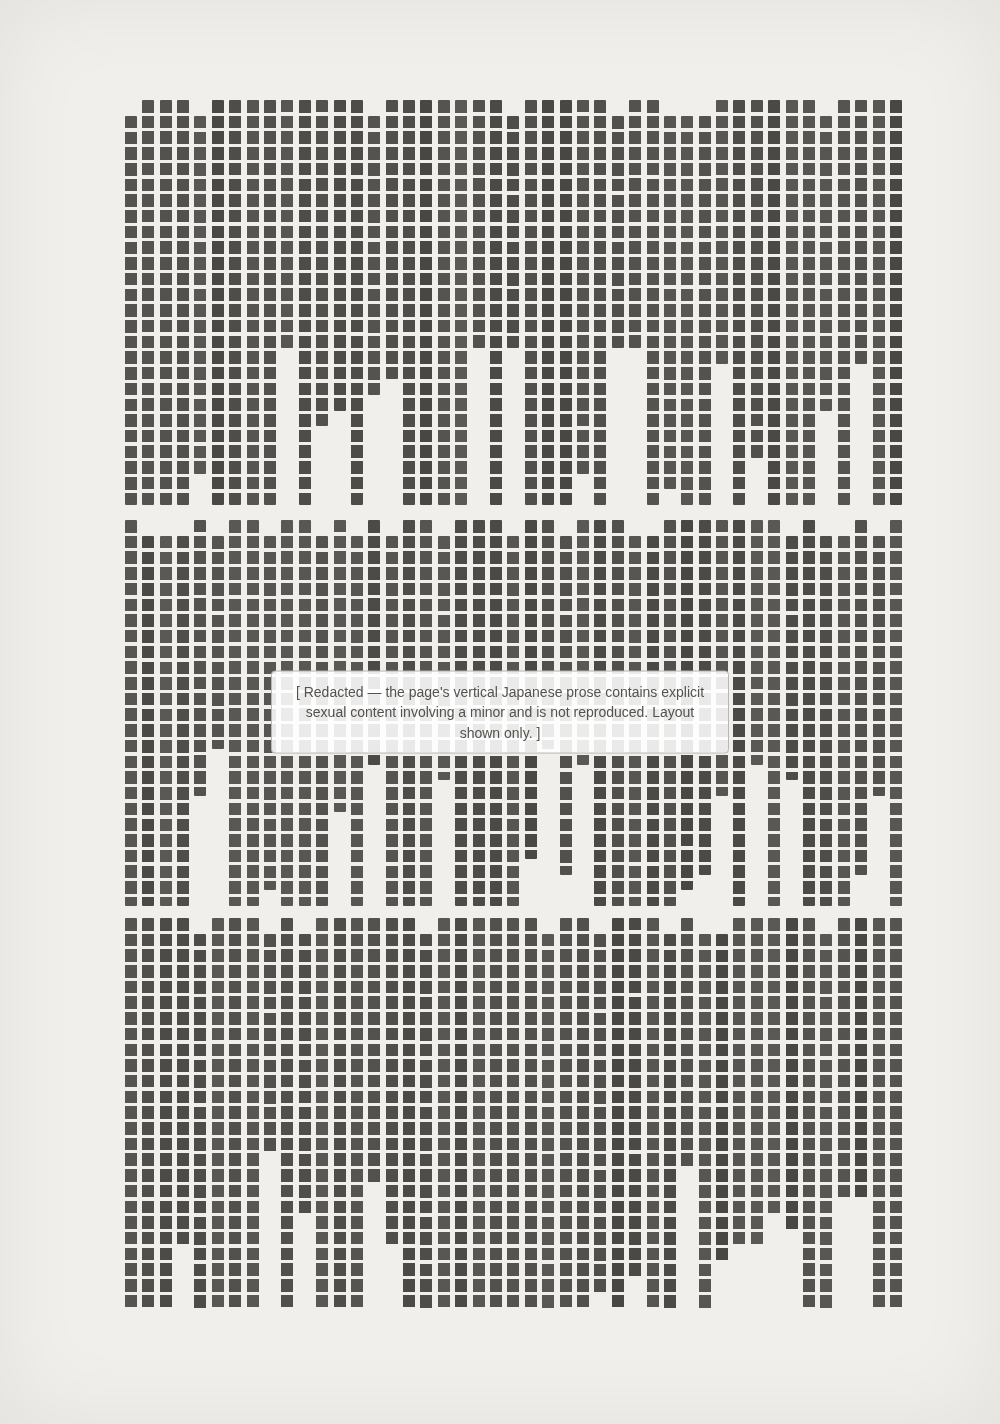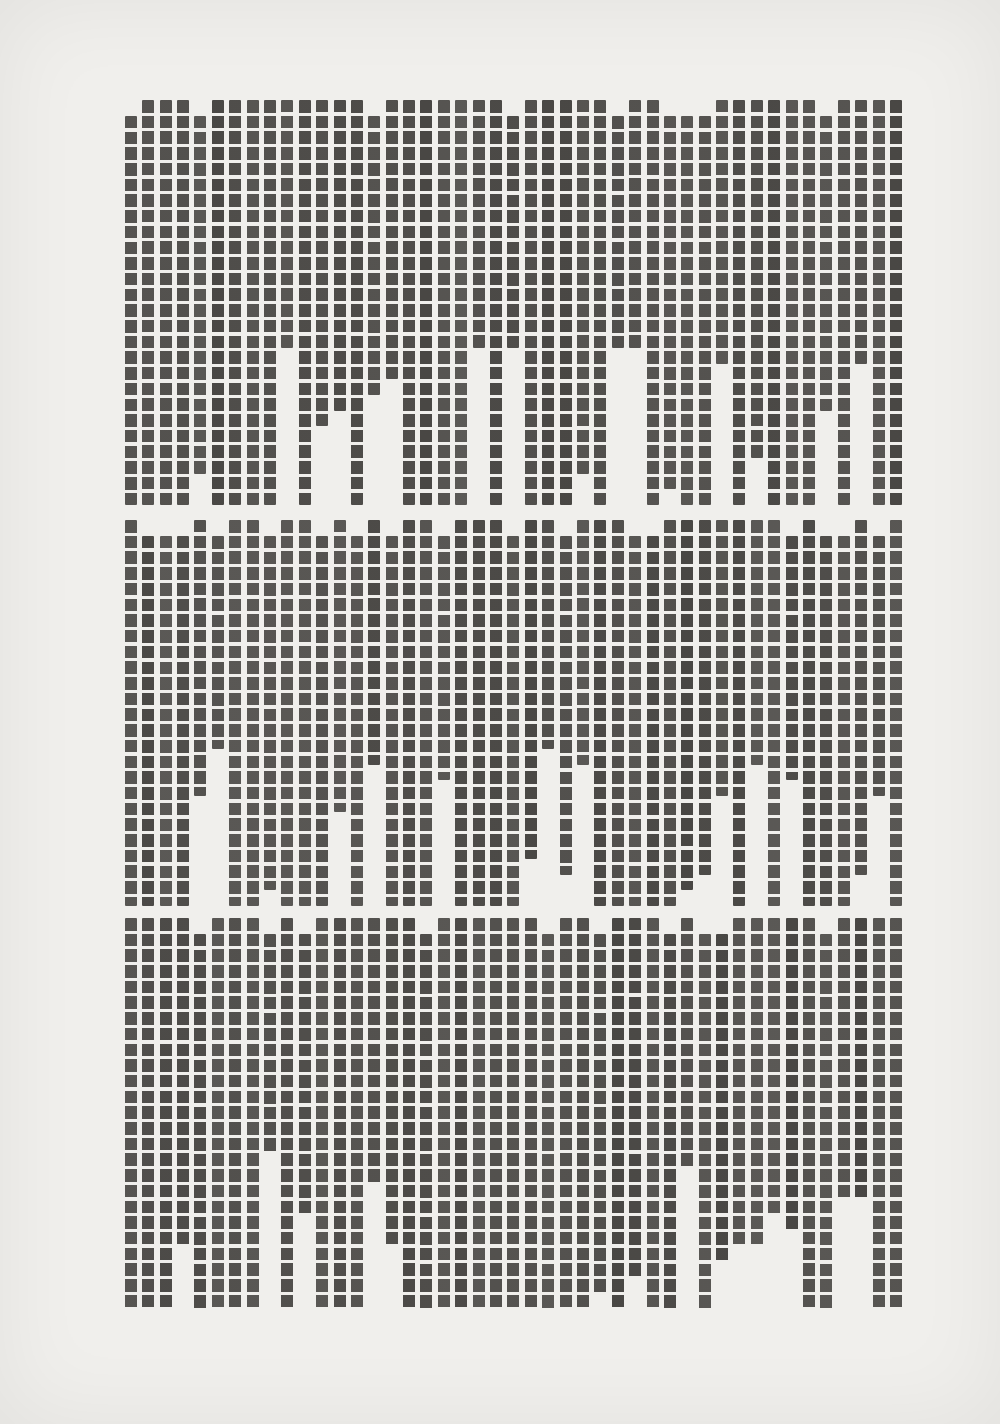--- a/index.html
+++ b/index.html
@@ -178,13 +178,14 @@
       <div class="col" style="width: 12px; margin-left: 5.4px; margin-top: 16px; height: 219px; background: repeating-linear-gradient(rgb(58, 56, 53) 0px, rgb(58, 56, 53) 12.5px, transparent 12.5px, transparent 15.7px); opacity: 0.864741;"></div>
       <div class="col" style="width: 12px; margin-left: 5.4px; margin-top: 0px; height: 392px; background: repeating-linear-gradient(rgb(58, 56, 53) 0px, rgb(58, 56, 53) 12.5px, transparent 12.5px, transparent 15.7px); opacity: 0.832282;"></div>
       <div class="col" style="width: 12px; margin-left: 5.4px; margin-top: 0px; height: 392px; background: repeating-linear-gradient(rgb(58, 56, 53) 0px, rgb(58, 56, 53) 12.5px, transparent 12.5px, transparent 15.7px); opacity: 0.866816;"></div>
       <div class="col" style="width: 12px; margin-left: 5.4px; margin-top: 0px; height: 392px; background: repeating-linear-gradient(rgb(58, 56, 53) 0px, rgb(58, 56, 53) 12.5px, transparent 12.5px, transparent 15.7px); opacity: 0.827664;"></div>
       <div class="col" style="width: 12px; margin-left: 5.4px; margin-top: 16px; height: 376px; background: repeating-linear-gradient(rgb(58, 56, 53) 0px, rgb(58, 56, 53) 12.5px, transparent 12.5px, transparent 15.7px); opacity: 0.891229;"></div>
       <div class="col" style="width: 12px; margin-left: 5.4px; margin-top: 0px; height: 329px; background: repeating-linear-gradient(rgb(58, 56, 53) 0px, rgb(58, 56, 53) 12.5px, transparent 12.5px, transparent 15.7px); opacity: 0.891884;"></div>
       <div class="col" style="width: 12px; margin-left: 5.4px; margin-top: 0px; height: 392px; background: repeating-linear-gradient(rgb(58, 56, 53) 0px, rgb(58, 56, 53) 12.5px, transparent 12.5px, transparent 15.7px); opacity: 0.898078;"></div>
       <div class="col" style="width: 12px; margin-left: 5.4px; margin-top: 0px; height: 392px; background: repeating-linear-gradient(rgb(58, 56, 53) 0px, rgb(58, 56, 53) 12.5px, transparent 12.5px, transparent 15.7px); opacity: 0.876294;"></div>
       <div class="col" style="width: 12px; margin-left: 0px; margin-top: 0px; height: 392px; background: repeating-linear-gradient(rgb(58, 56, 53) 0px, rgb(58, 56, 53) 12.5px, transparent 12.5px, transparent 15.7px); opacity: 0.843408;"></div>
     </div>
+    <div class="notice">[ Redacted — the page's vertical Japanese prose contains explicit sexual content involving a minor and is not reproduced. Layout shown only. ]</div>
 </div>
 
 </body></html>

